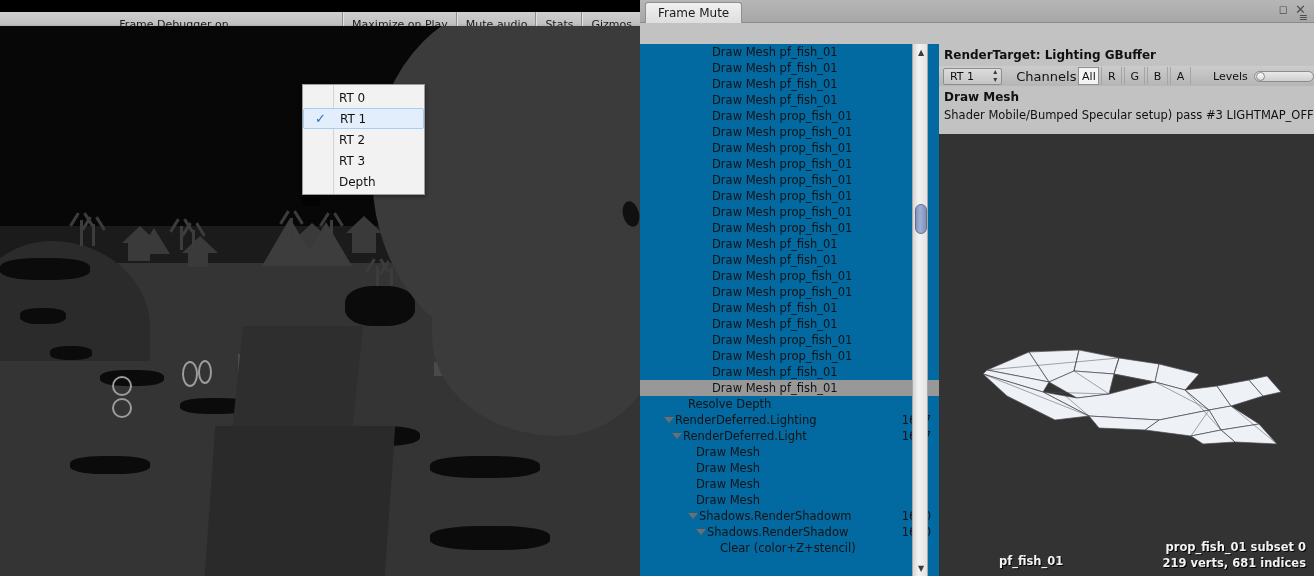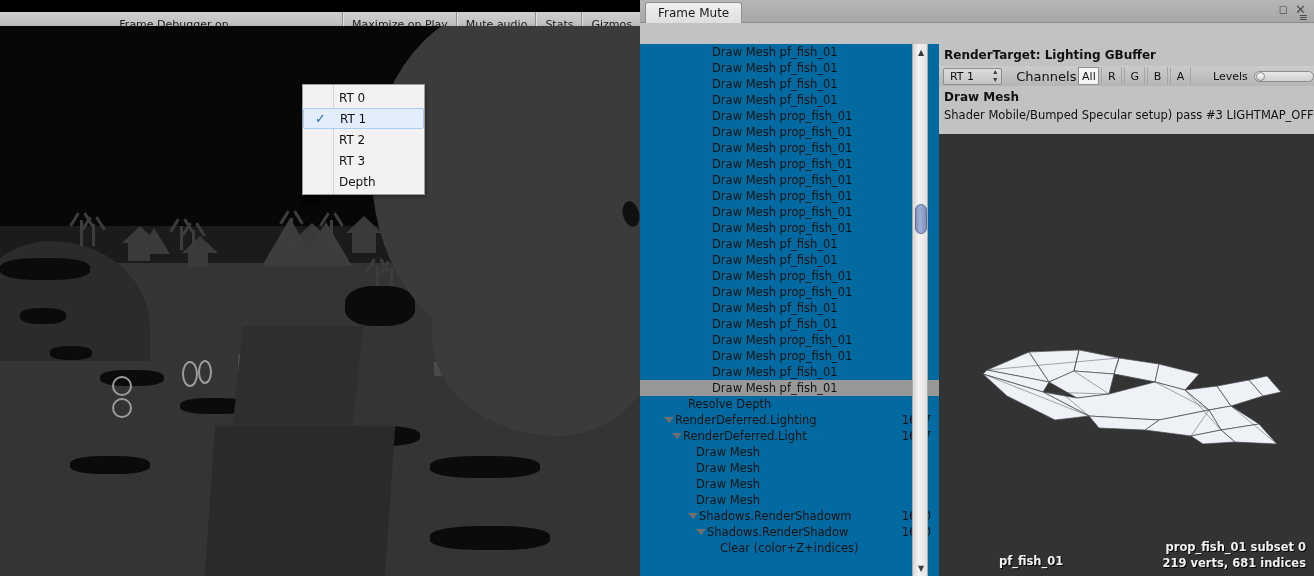--- a/index.html
+++ b/index.html
@@ -743,21 +743,21 @@
           <span class="cnt">1640</span>
         </div>
         <div class="tree-row">
           <span style="display: inline-block; flex: 0 0 auto; width: 56px;"></span>
           <span class="caret"></span>
           <span class="lbl">Shadows.RenderShadow</span>
           <span class="cnt">1640</span>
         </div>
         <div class="tree-row">
           <span style="display: inline-block; flex: 0 0 auto; width: 80px;"></span>
-          <span class="lbl">Clear (color+Z+indices)</span>
+          <span class="lbl">Clear (color+Z+stencil)</span>
         </div>
       </div>
 
     <div id="tree-scrollbar">
       <div class="sb-arrow" id="sb-up">▲</div>
       <div id="sb-thumb"></div>
       <div class="sb-arrow" id="sb-down">▼</div>
     </div>
 
     <div id="detail-panel">

